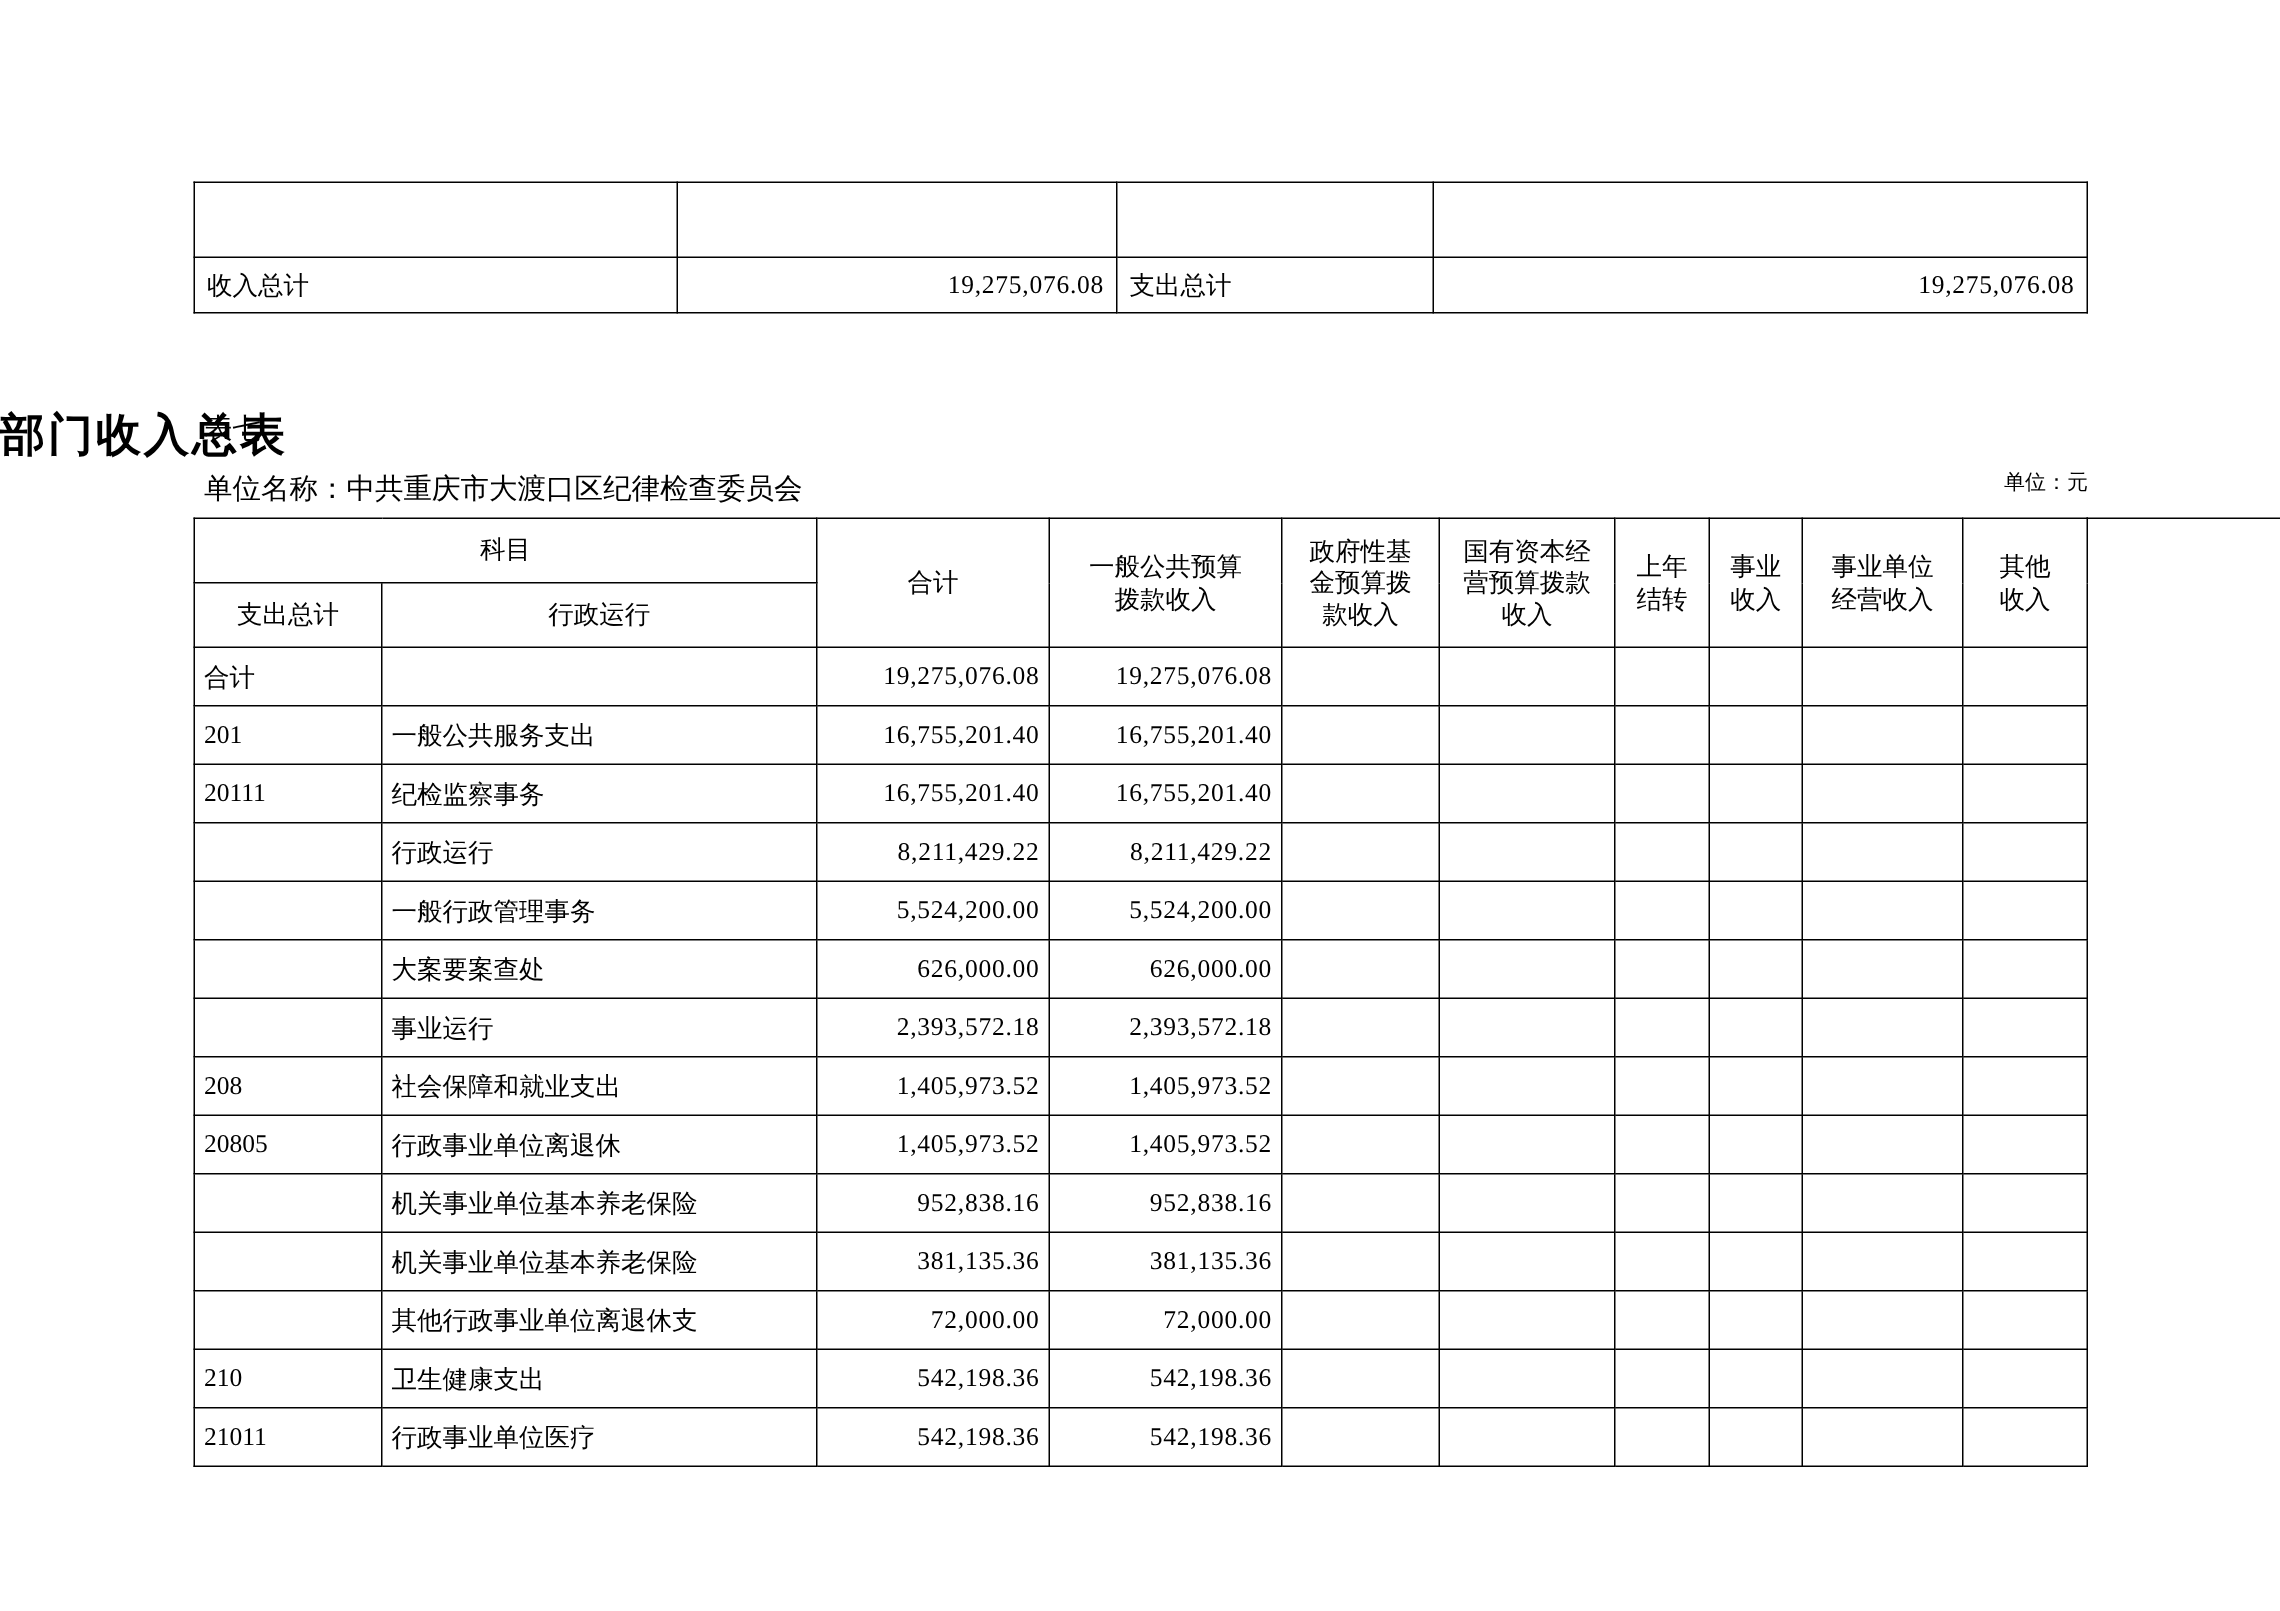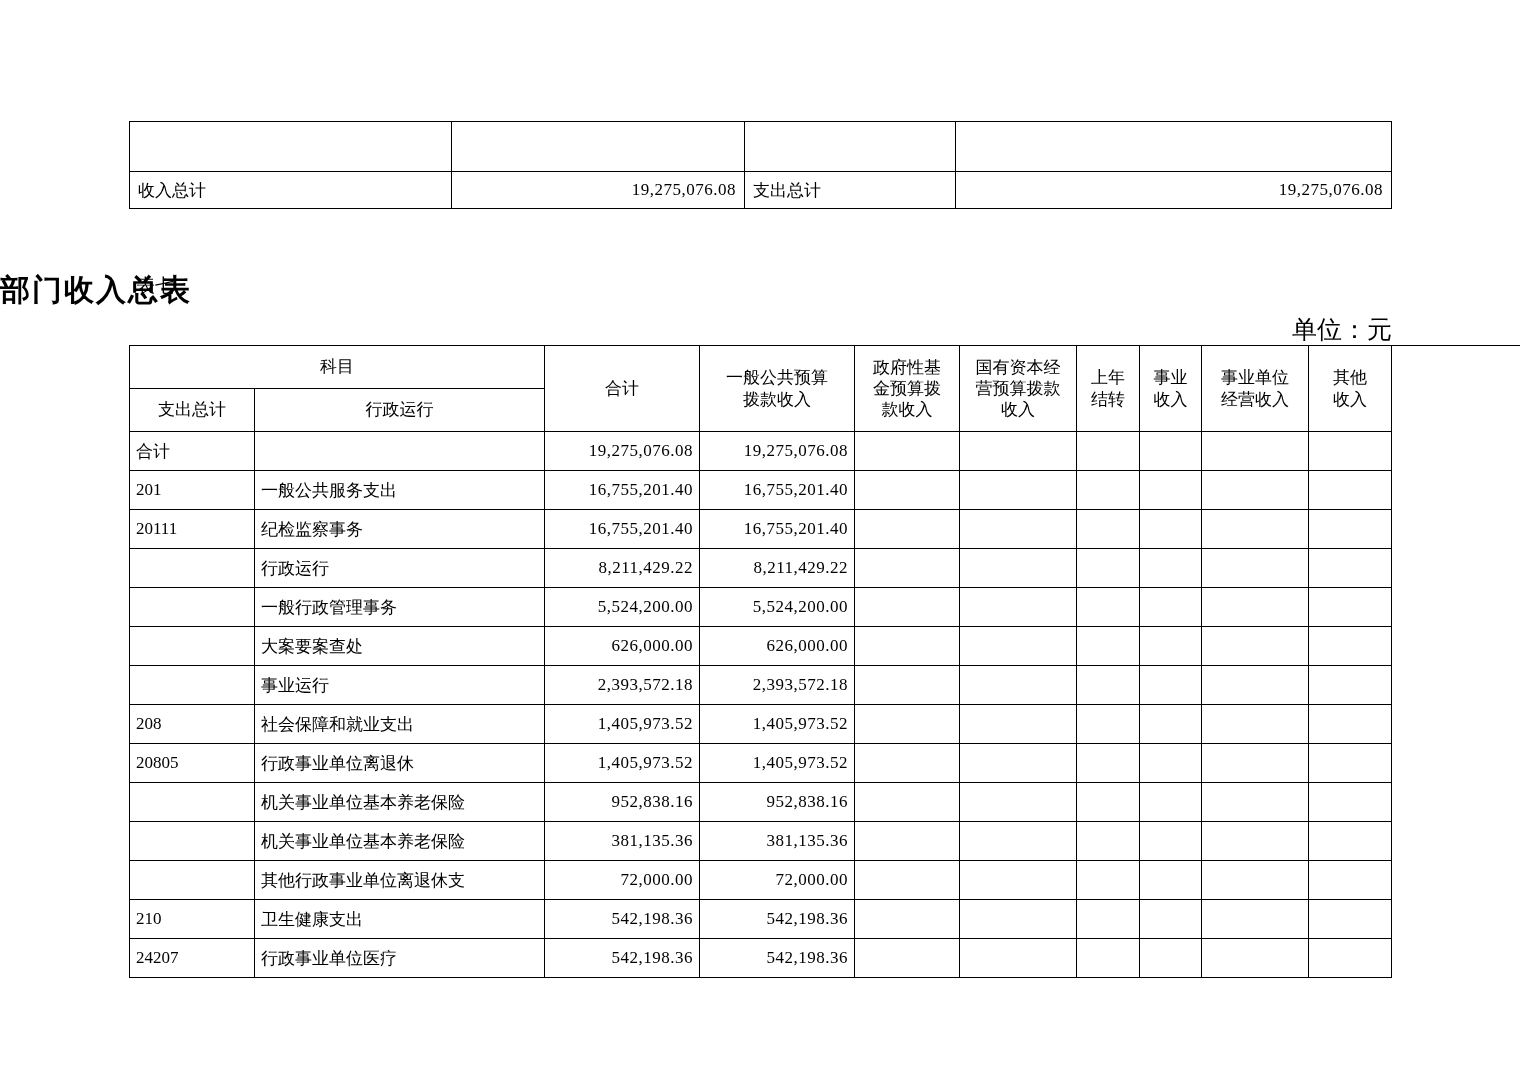--- a/index.html
+++ b/index.html
@@ -67,21 +67,21 @@
   .unit-name {
     position: absolute;
     left: 136px;
     top: 313px;
     font-size: 19px;
   }
   .unit-right {
     position: absolute;
     right: 128px;
     top: 313px;
-    font-size: 25px;
+    font-size: 14px;
   }
 
   
   .main-table {
     position: absolute;
     left: 129px;
     top: 345px;
     width: 1262px;
     border-collapse: collapse;
     table-layout: fixed;
@@ -152,20 +152,21 @@
         <td class="cell-label">支出总计</td>
         <td class="cell-num">19,275,076.08</td>
       </tr>
     </tbody>
   </table>
 
   <div class="sheet-label">表七</div>
 
   <div class="main-title">部门收入总表</div>
 
+  <div class="unit-name">单位名称：中共重庆市大渡口区纪律检查委员会</div>
   <div class="unit-right">单位：元</div>
 
   <div class="margin-rule"></div>
 
   <table class="main-table">
     <colgroup>
       <col style="width:125px">
       <col style="width:290px">
       <col style="width:155px">
       <col style="width:155px">
@@ -353,21 +354,21 @@
           <td class="num">542,198.36</td>
           <td class="num">542,198.36</td>
           <td class="num"></td>
           <td class="num"></td>
           <td class="num"></td>
           <td class="num"></td>
           <td class="num"></td>
           <td class="num"></td>
         </tr>
         <tr>
-          <td class="t-left code-l2">24207</td>
+          <td class="t-left code-l2">21011</td>
           <td class="t-left name-l2">行政事业单位医疗</td>
           <td class="num">542,198.36</td>
           <td class="num">542,198.36</td>
           <td class="num"></td>
           <td class="num"></td>
           <td class="num"></td>
           <td class="num"></td>
           <td class="num"></td>
           <td class="num"></td>
         </tr>

